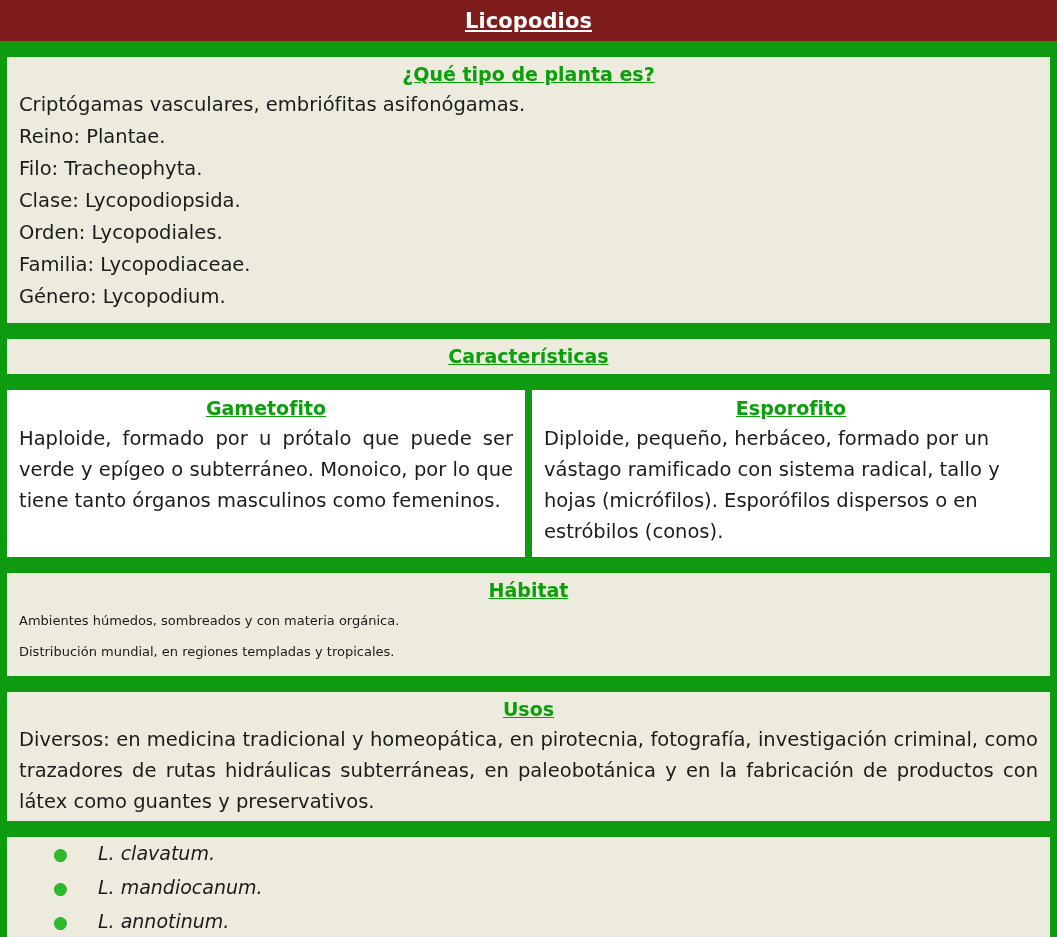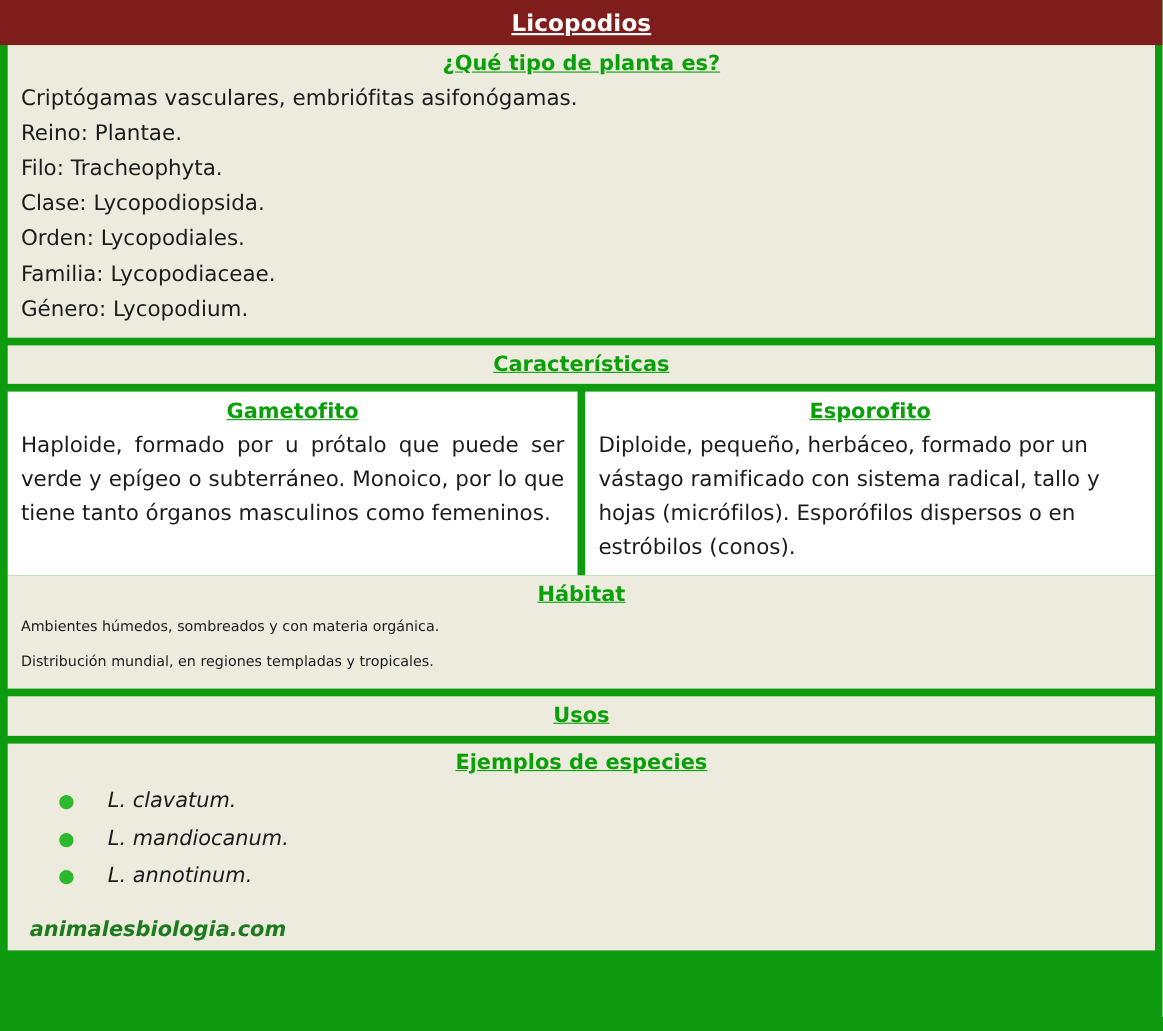--- a/index.html
+++ b/index.html
@@ -32,21 +32,21 @@
     color: #ffffff;
     font-size: 21px;
     font-weight: bold;
     text-decoration: underline;
     letter-spacing: 0.1px;
   }
 
   
   .panel {
     background: #edeade;
-    margin: 0 7px;
+    margin: 16px 7px;
     box-sizing: border-box;
   }
   .panel + .panel {
     margin-top: 7px;
   }
 
   .section-heading {
     text-align: center;
     color: #0aa00a;
     font-size: 19px;
@@ -187,24 +187,24 @@
   </div>
 
   <div class="panel pad-bottom-sm">
     <div class="section-heading">Hábitat</div>
     <div class="habitat-line">Ambientes húmedos, sombreados y con materia orgánica.</div>
     <div class="habitat-line">Distribución mundial, en regiones templadas y tropicales.</div>
   </div>
 
   <div class="panel pad-bottom-md">
     <div class="section-heading">Usos</div>
+    <div class="body-text justified">Diversos: en medicina tradicional y homeopática, en pirotecnia, fotografía, investigación criminal, como trazadores de rutas hidráulicas subterráneas, en paleobotánica y en la fabricación de productos con látex como guantes y preservativos.</div>
   </div>
 
   <div class="panel species-panel">
-    <div class="section-heading">Ejemplos de especies</div>
 
     <ul class="species-list">
       <li class="species-item">
         <span class="species-bullet">●</span>
         <span class="species-name">L. clavatum.</span>
       </li>
       <li class="species-item">
         <span class="species-bullet">●</span>
         <span class="species-name">L. mandiocanum.</span>
       </li>

